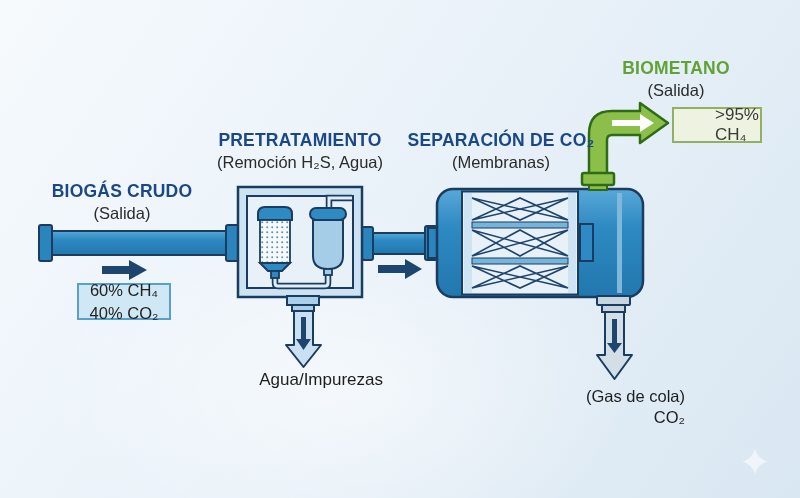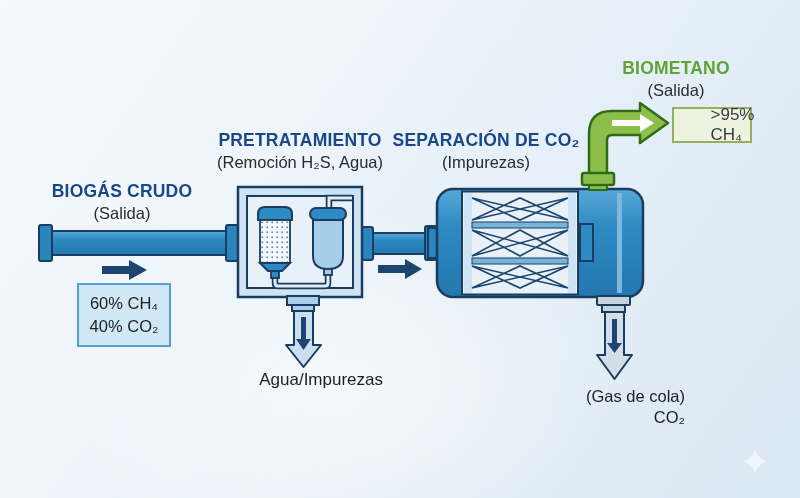--- a/index.html
+++ b/index.html
@@ -9,22 +9,22 @@
     background:
       radial-gradient(420px 260px at 42% 78%, rgba(255,255,255,.55), rgba(255,255,255,0) 70%),
       linear-gradient(125deg,#f6fafd 0%,#eaf2f9 45%,#d9e7f2 100%);
   }
   .layer{position:absolute;left:0;top:0;}
   .lbl{position:absolute;text-align:center;}
   .lbl .title{font-weight:bold;font-size:17.5px;letter-spacing:.2px;color:#1A4787;}
   .lbl .sub{font-size:16.5px;color:#2B2B2B;margin-top:2px;}
   .lbl.green .title{color:#61A234;}
   .callout{position:absolute;display:flex;flex-direction:column;align-items:center;justify-content:center;box-sizing:border-box;}
-  #composition-box{left:77px;top:283px;width:94px;height:64px;background:#D0E8F5;border:2px solid #57A0CA;font-size:16.5px;color:#222;line-height:23px;}
-  #purity-box{left:672px;top:107px;width:80px;height:36px;background:#EDF3E0;border:2px solid #93AF62;font-size:17px;color:#3A3A3A;padding-left:41px;}
+  #composition-box{left:77px;top:283px;width:94px;height:37px;background:#D0E8F5;border:2px solid #57A0CA;font-size:16.5px;color:#222;line-height:23px;}
+  #purity-box{left:672px;top:107px;width:90px;height:36px;background:#EDF3E0;border:2px solid #93AF62;font-size:17px;color:#3A3A3A;padding-left:41px;}
   #water-label{left:219px;top:370px;width:164px;font-size:17px;color:#1E1E1E;}
   #tailgas-label{left:545px;top:386px;width:140px;font-size:16.5px;color:#1E1E1E;line-height:21px;}
   .plain{position:absolute;text-align:right;}
 </style>
 </head>
 <body>
 
 <div class="stage">
 
   <svg class="layer" width="800" height="498" viewBox="0 0 800 498">
@@ -126,23 +126,23 @@
   <div class="lbl" style="left:32px;top:181px;width:180px;">
     <div class="title">BIOGÁS CRUDO</div>
     <div class="sub">(Salida)</div>
   </div>
 
   <div class="lbl" style="left:210px;top:130px;width:180px;text-align:center;">
     <div class="title">PRETRATAMIENTO</div>
     <div class="sub">(Remoción H₂S, Agua)</div>
   </div>
 
-  <div class="lbl" style="left:388px;top:130px;width:196px;">
+  <div class="lbl" style="left:403px;top:130px;width:196px;">
     <div class="title">SEPARACIÓN DE CO₂</div>
-    <div class="sub">(Impurezas)</div>
+    <div class="sub">(Membranas)</div>
   </div>
 
   <div class="lbl green" style="left:586px;top:58px;width:180px;">
     <div class="title">BIOMETANO</div>
     <div class="sub">(Salida)</div>
   </div>
 
   <div class="callout" id="composition-box">
     <span>60% CH₄</span>
     <span>40% CO₂</span>

